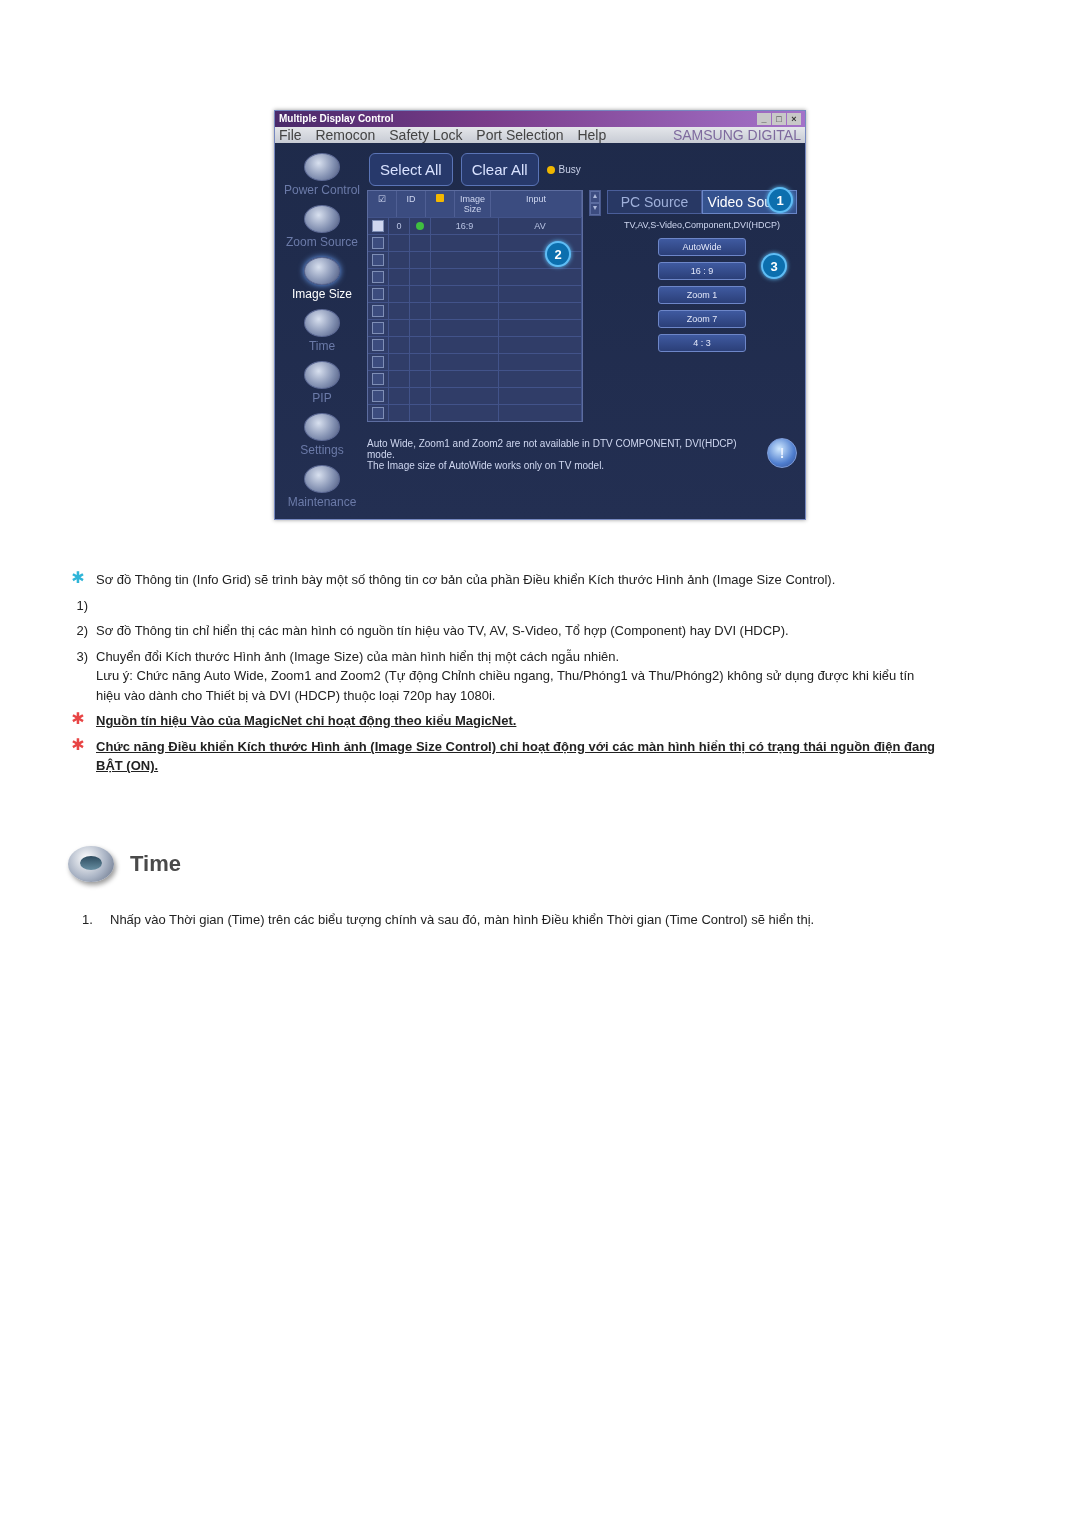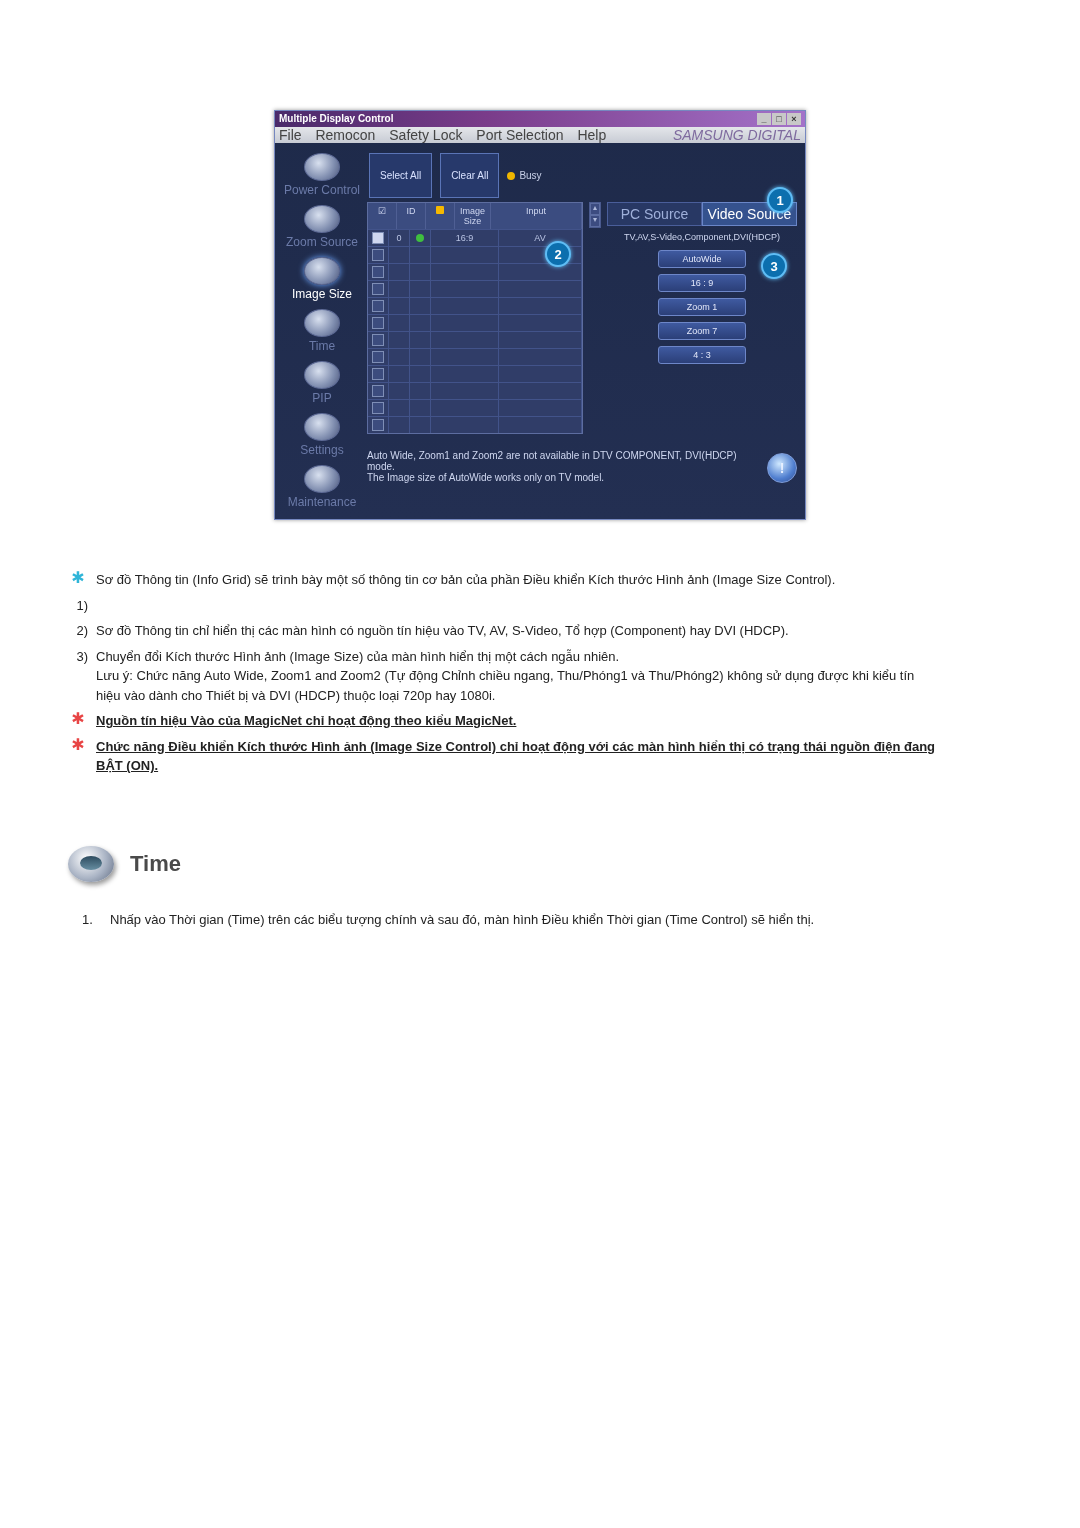--- a/index.html
+++ b/index.html
@@ -41,21 +41,21 @@
     background:linear-gradient(#e4e6ea,#c7cbd4);
     height:16px;
     display:flex;
     align-items:center;
     color:#444;
     font-size:14px;
     padding:0 4px;
     justify-content:space-between;
   }
   .menubar .menus span{margin-right:10px;}
-  .menubar .brand{color:#7e6a9e;font-style:italic;}
+  .menubar .brand{color:#7e6a9e;}
   .body{
     padding:10px 8px 8px 8px;
     display:flex;
     gap:6px;
   }
   .sidebar{
     width:78px;
     display:flex;
     flex-direction:column;
     gap:6px;
@@ -69,21 +69,21 @@
   .navitem.active{color:#fff;}
   .navitem .ico{
     width:34px;height:26px;margin:0 auto 2px auto;
     background:radial-gradient(circle at 40% 35%,#d8e0ef,#7e8cae 60%,#4a5478);
     border-radius:50%;
     border:1px solid #5d6a95;
   }
   .navitem.active .ico{box-shadow:0 0 6px #6fa8ff;}
   .workarea{flex:1;display:flex;flex-direction:column;}
   .toolbar{display:flex;align-items:center;gap:8px;margin:0 0 4px 2px;}
-  .tbtn{background:#27396b;border:1px solid #5a74b6;color:#d9e2ff;font-size:10px;padding:16px 10px;border-radius:0;}
+  .tbtn{background:#27396b;border:1px solid #5a74b6;color:#d9e2ff;font-size:15px;padding:7px 10px;border-radius:6px;}
   .busy{color:#c8d0e8;font-size:10px;}
   .busy::before{content:"";display:inline-block;width:8px;height:8px;border-radius:50%;background:#efb600;margin-right:4px;vertical-align:middle;}
   .gridwrap{display:flex;gap:6px;align-items:flex-start;}
   .grid{
     flex:1;
     background:#303d68;
     border:1px solid #5d6da0;
   }
   .ghead{display:flex;background:#3b4c80;color:#cfd7f0;font-size:9px;}
   .ghead div{padding:3px 4px;border-right:1px solid #4f5f94;text-align:center;}
@@ -105,21 +105,21 @@
   .tab.active{background:#35528e;color:#fff;border-color:#6a86c8;}
   .srclabel{text-align:center;color:#cfd7f0;font-size:9px;margin:4px 0 8px 0;}
   .optbtn{
     display:block;width:86px;margin:0 auto 6px auto;
     background:linear-gradient(#3f5aa0,#2b3f78);
     border:1px solid #6d86c8;border-radius:3px;
     color:#e3e8fa;text-align:center;font-size:9px;
     padding:3px 0;
   }
   .footer{
-    margin-top:16px;display:flex;gap:0;align-items:flex-end;
+    margin-top:16px;display:flex;gap:0;align-items:flex-start;
     color:#cfd7f0;font-size:10px;
   }
   .footer .txt{flex:1;}
   .footer .info{
     width:28px;height:28px;border-radius:50%;
     background:radial-gradient(circle at 40% 35%,#cfe8ff,#4f7ecf 60%,#314c90);
     display:flex;align-items:center;justify-content:center;
     color:#e8f0ff;font-weight:bold;font-size:14px;
     border:1px solid #7e9cd8;
   }

